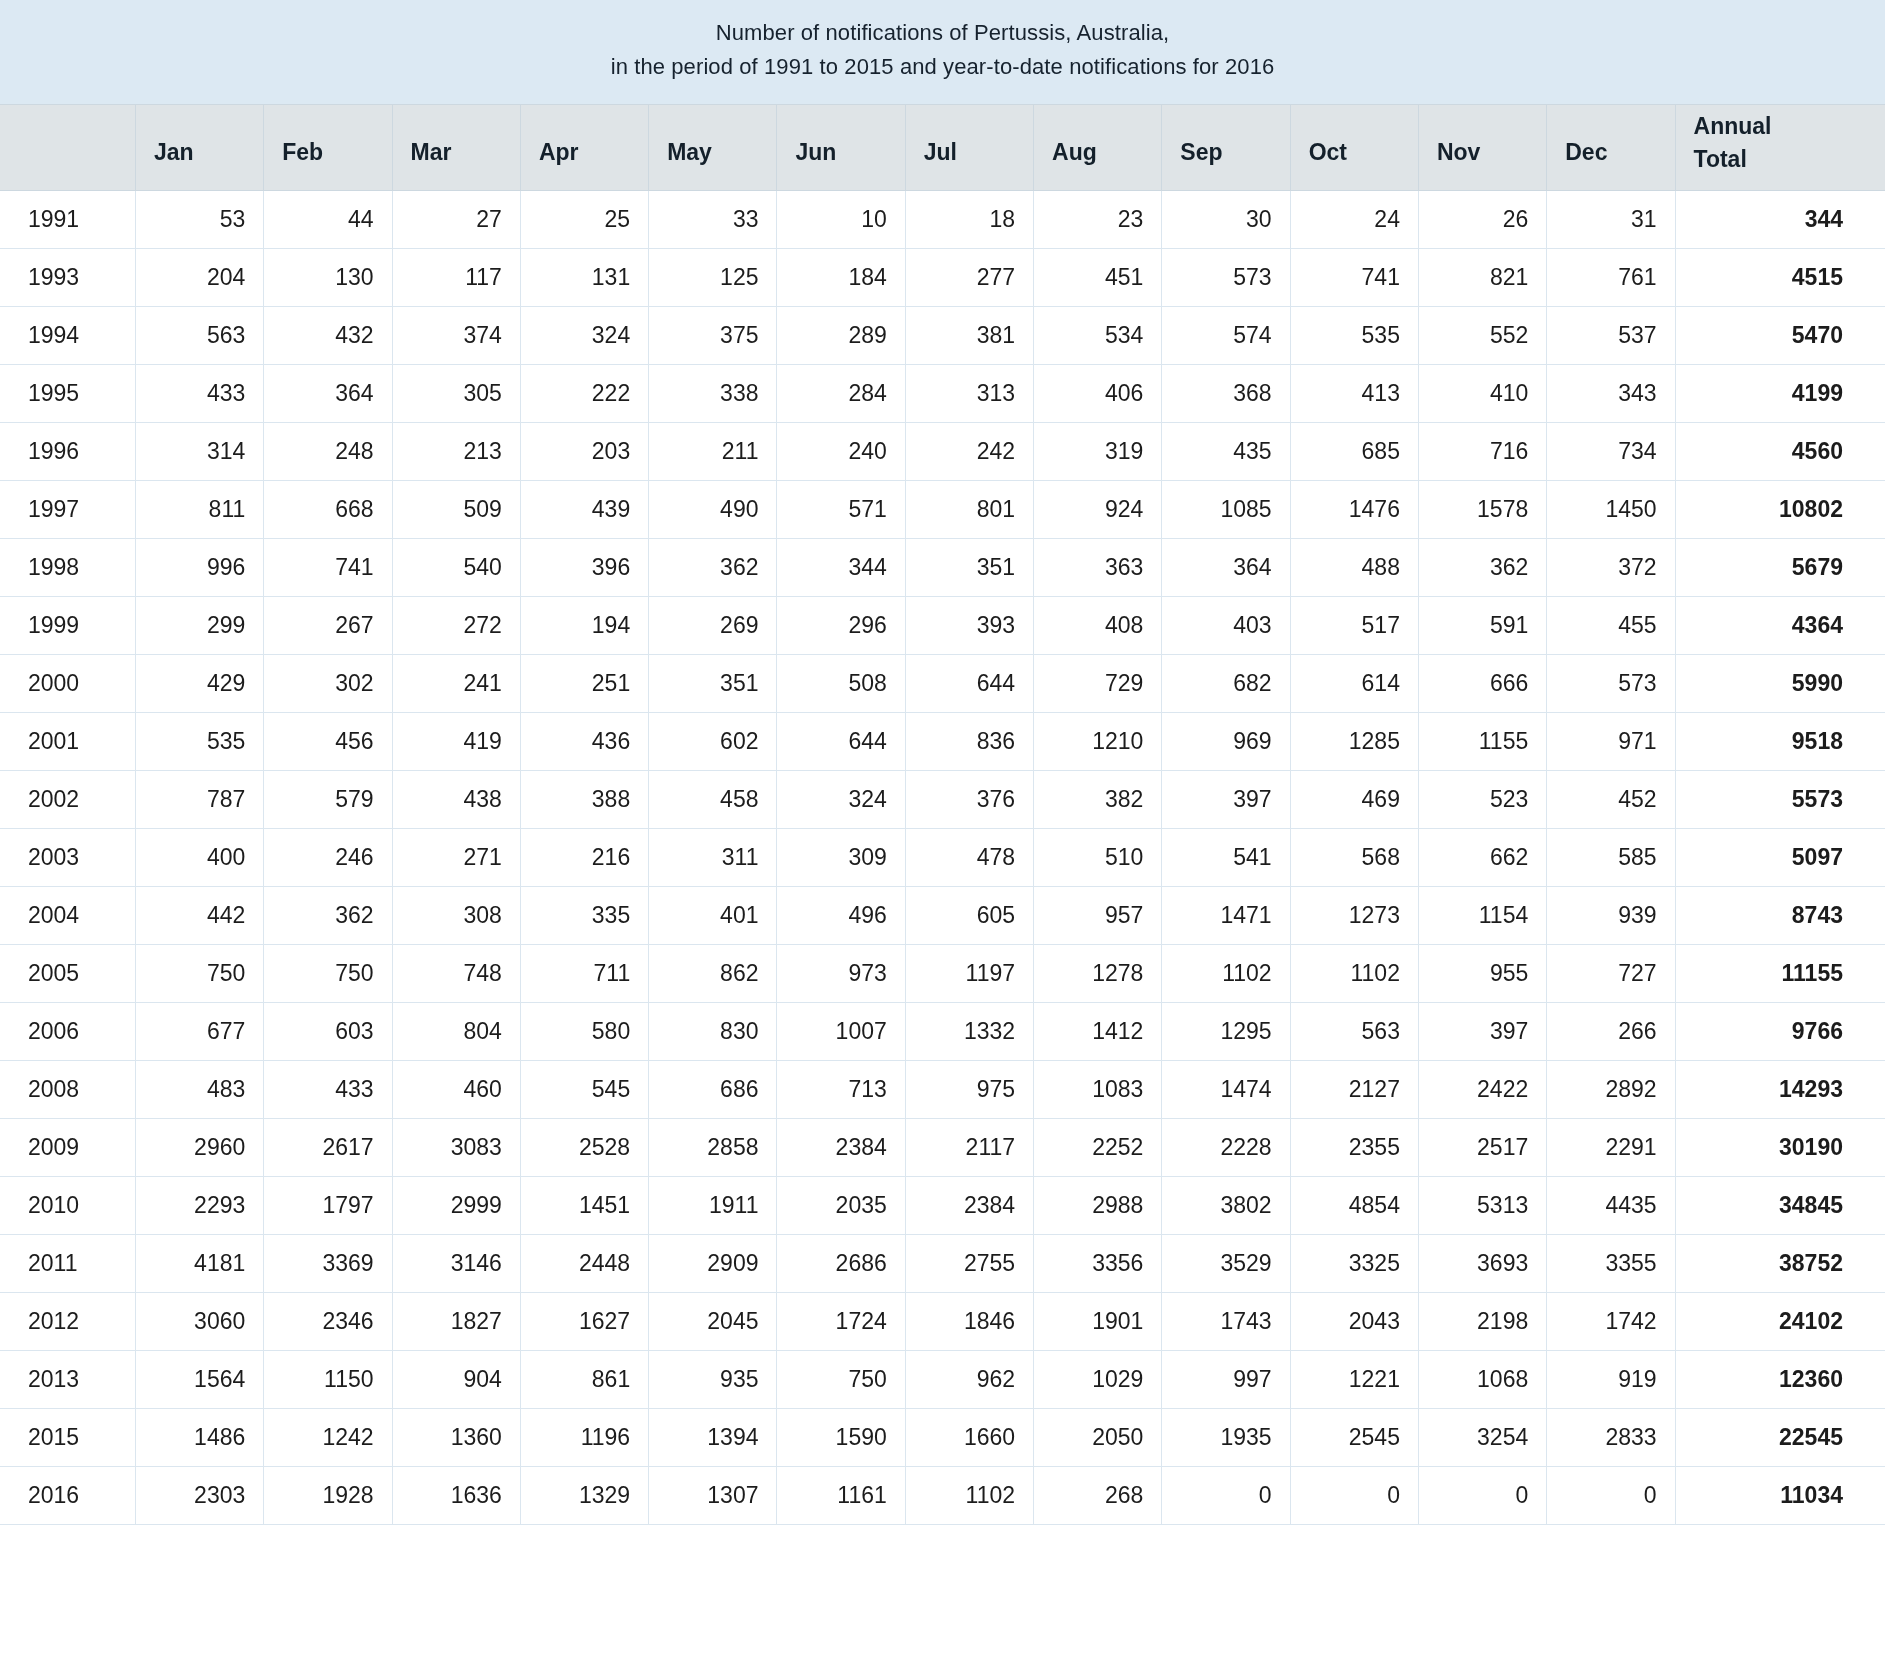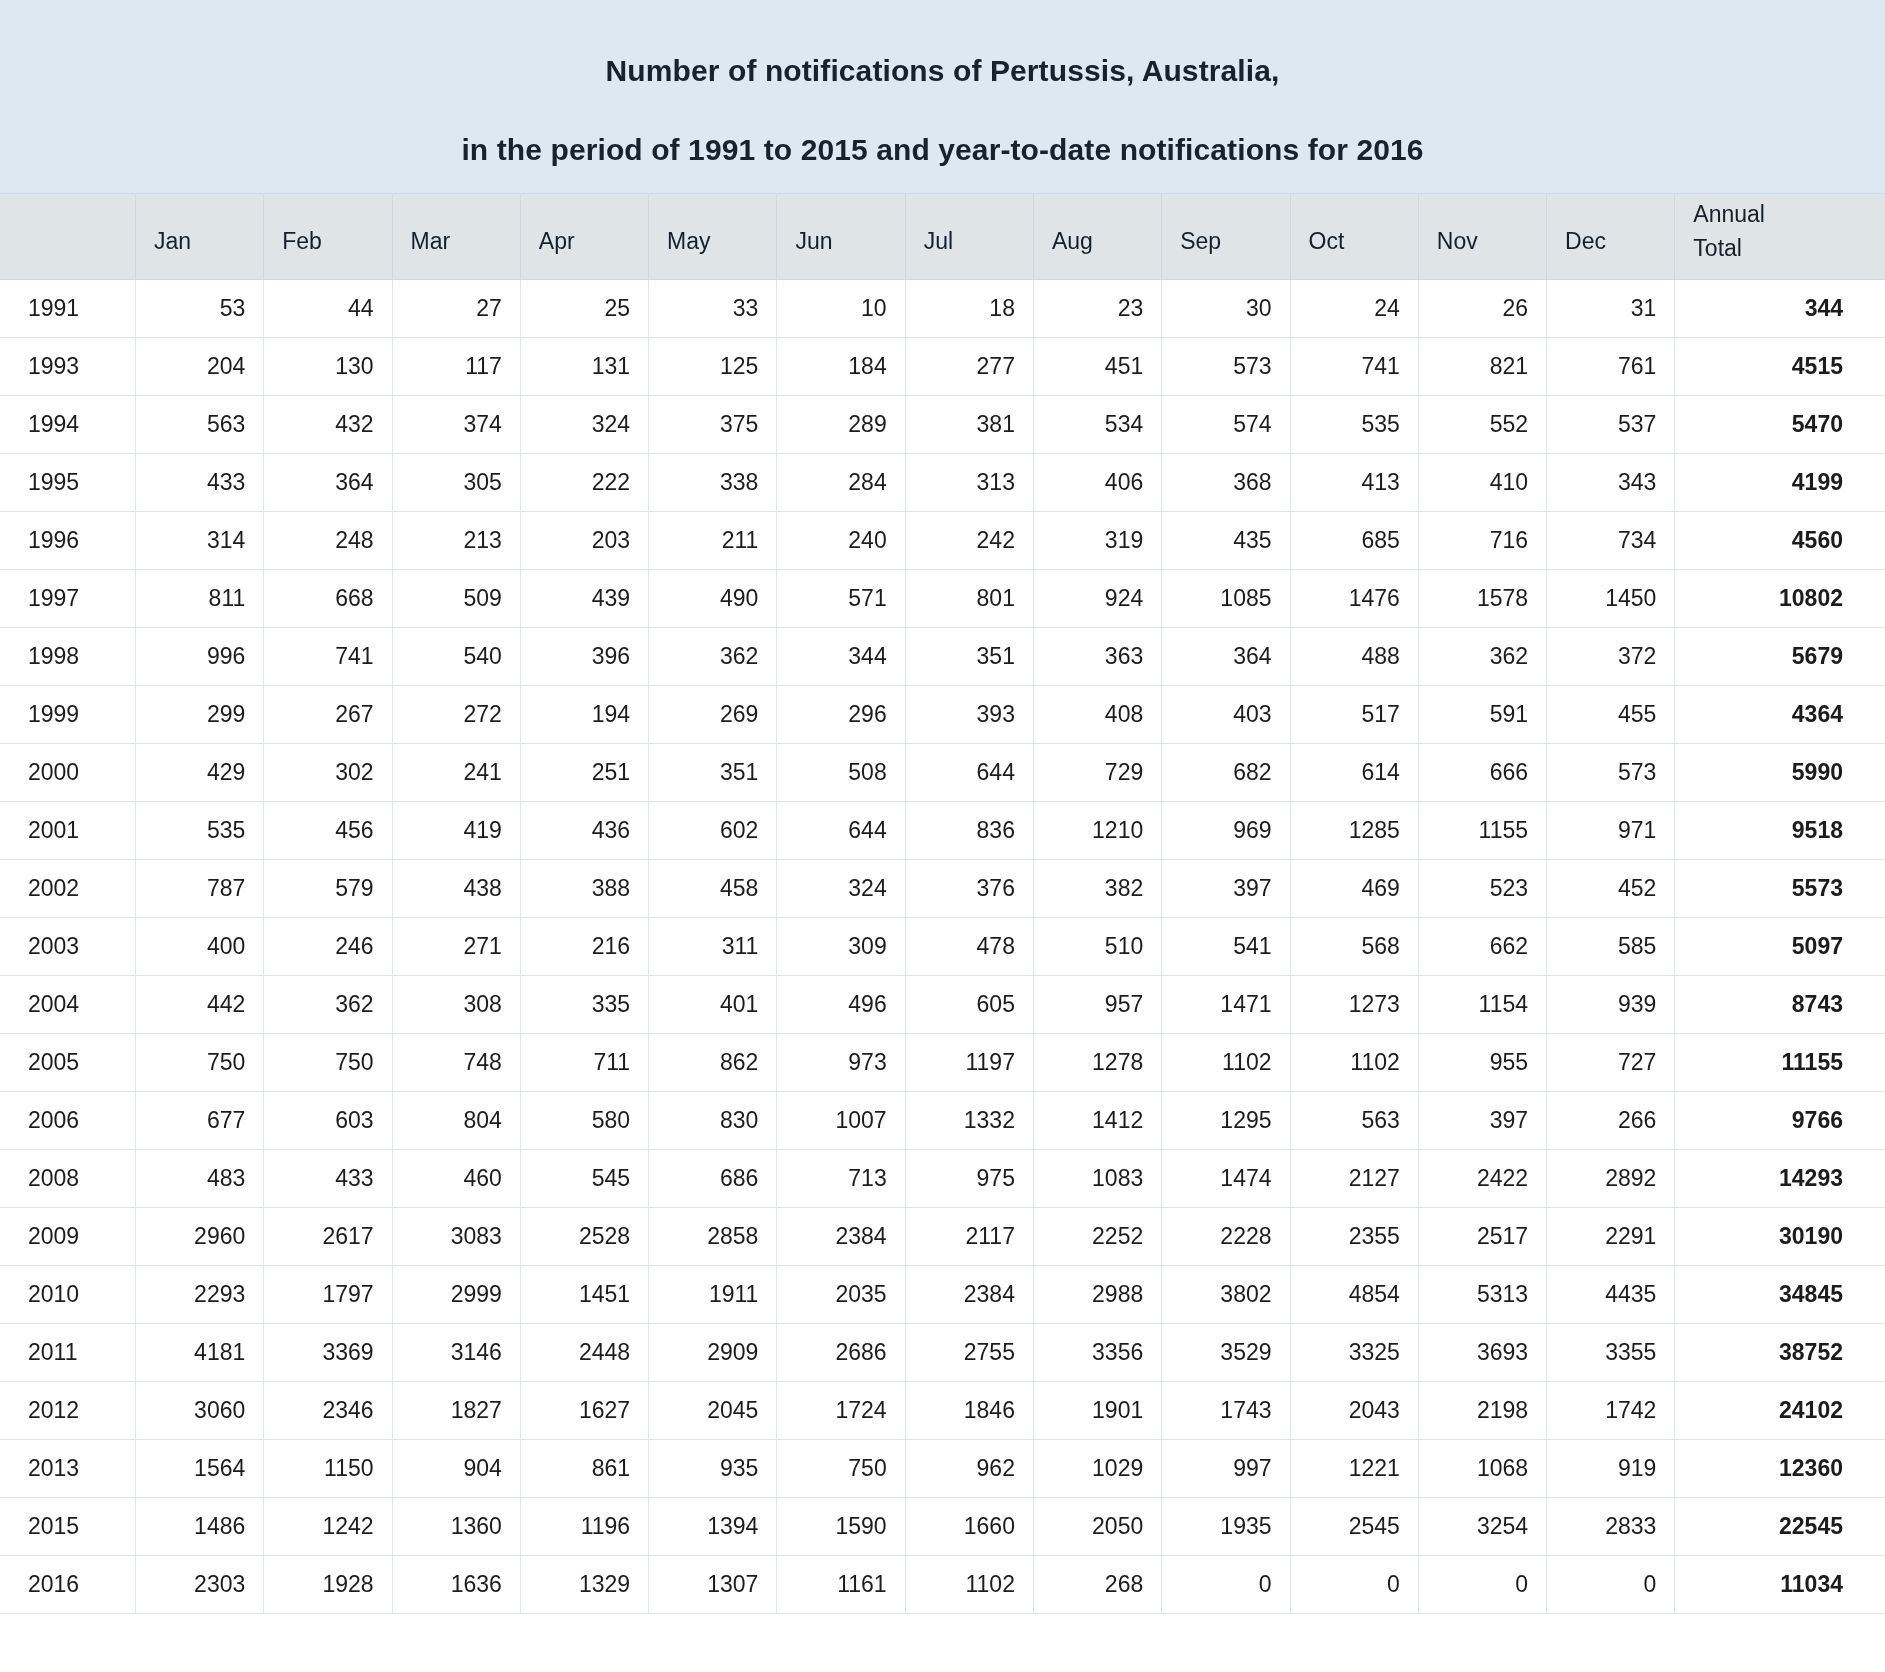--- a/index.html
+++ b/index.html
@@ -27,36 +27,35 @@
   }
 
   
   .title-cell {
     background: #dce9f3;
     text-align: center;
     padding: 16px 10px 20px 10px;
     border: none;
   }
   .title-line {
-    font-size: 30px;
-    font-weight: bold;
+    font-size: 22px;
+    font-weight: normal;
     color: #16222e;
     line-height: 1.55;
     letter-spacing: 0.1px;
-    margin-top: 32px;
   }
 
   
   thead.col-head th {
     background: #dfe4e7;
     border-left: 1px solid #cdd8e0;
     border-top: 1px solid #cdd8e0;
     border-bottom: 1px solid #cdd8e0;
     font-size: 23px;
-    font-weight: normal;
+    font-weight: bold;
     color: #14202b;
     height: 86px;
     vertical-align: bottom;
     padding: 0 18px 24px 18px;
     box-sizing: border-box;
   }
   thead.col-head th.corner {
     border-left: none;
     border-top: 1px solid #cdd8e0;
   }

